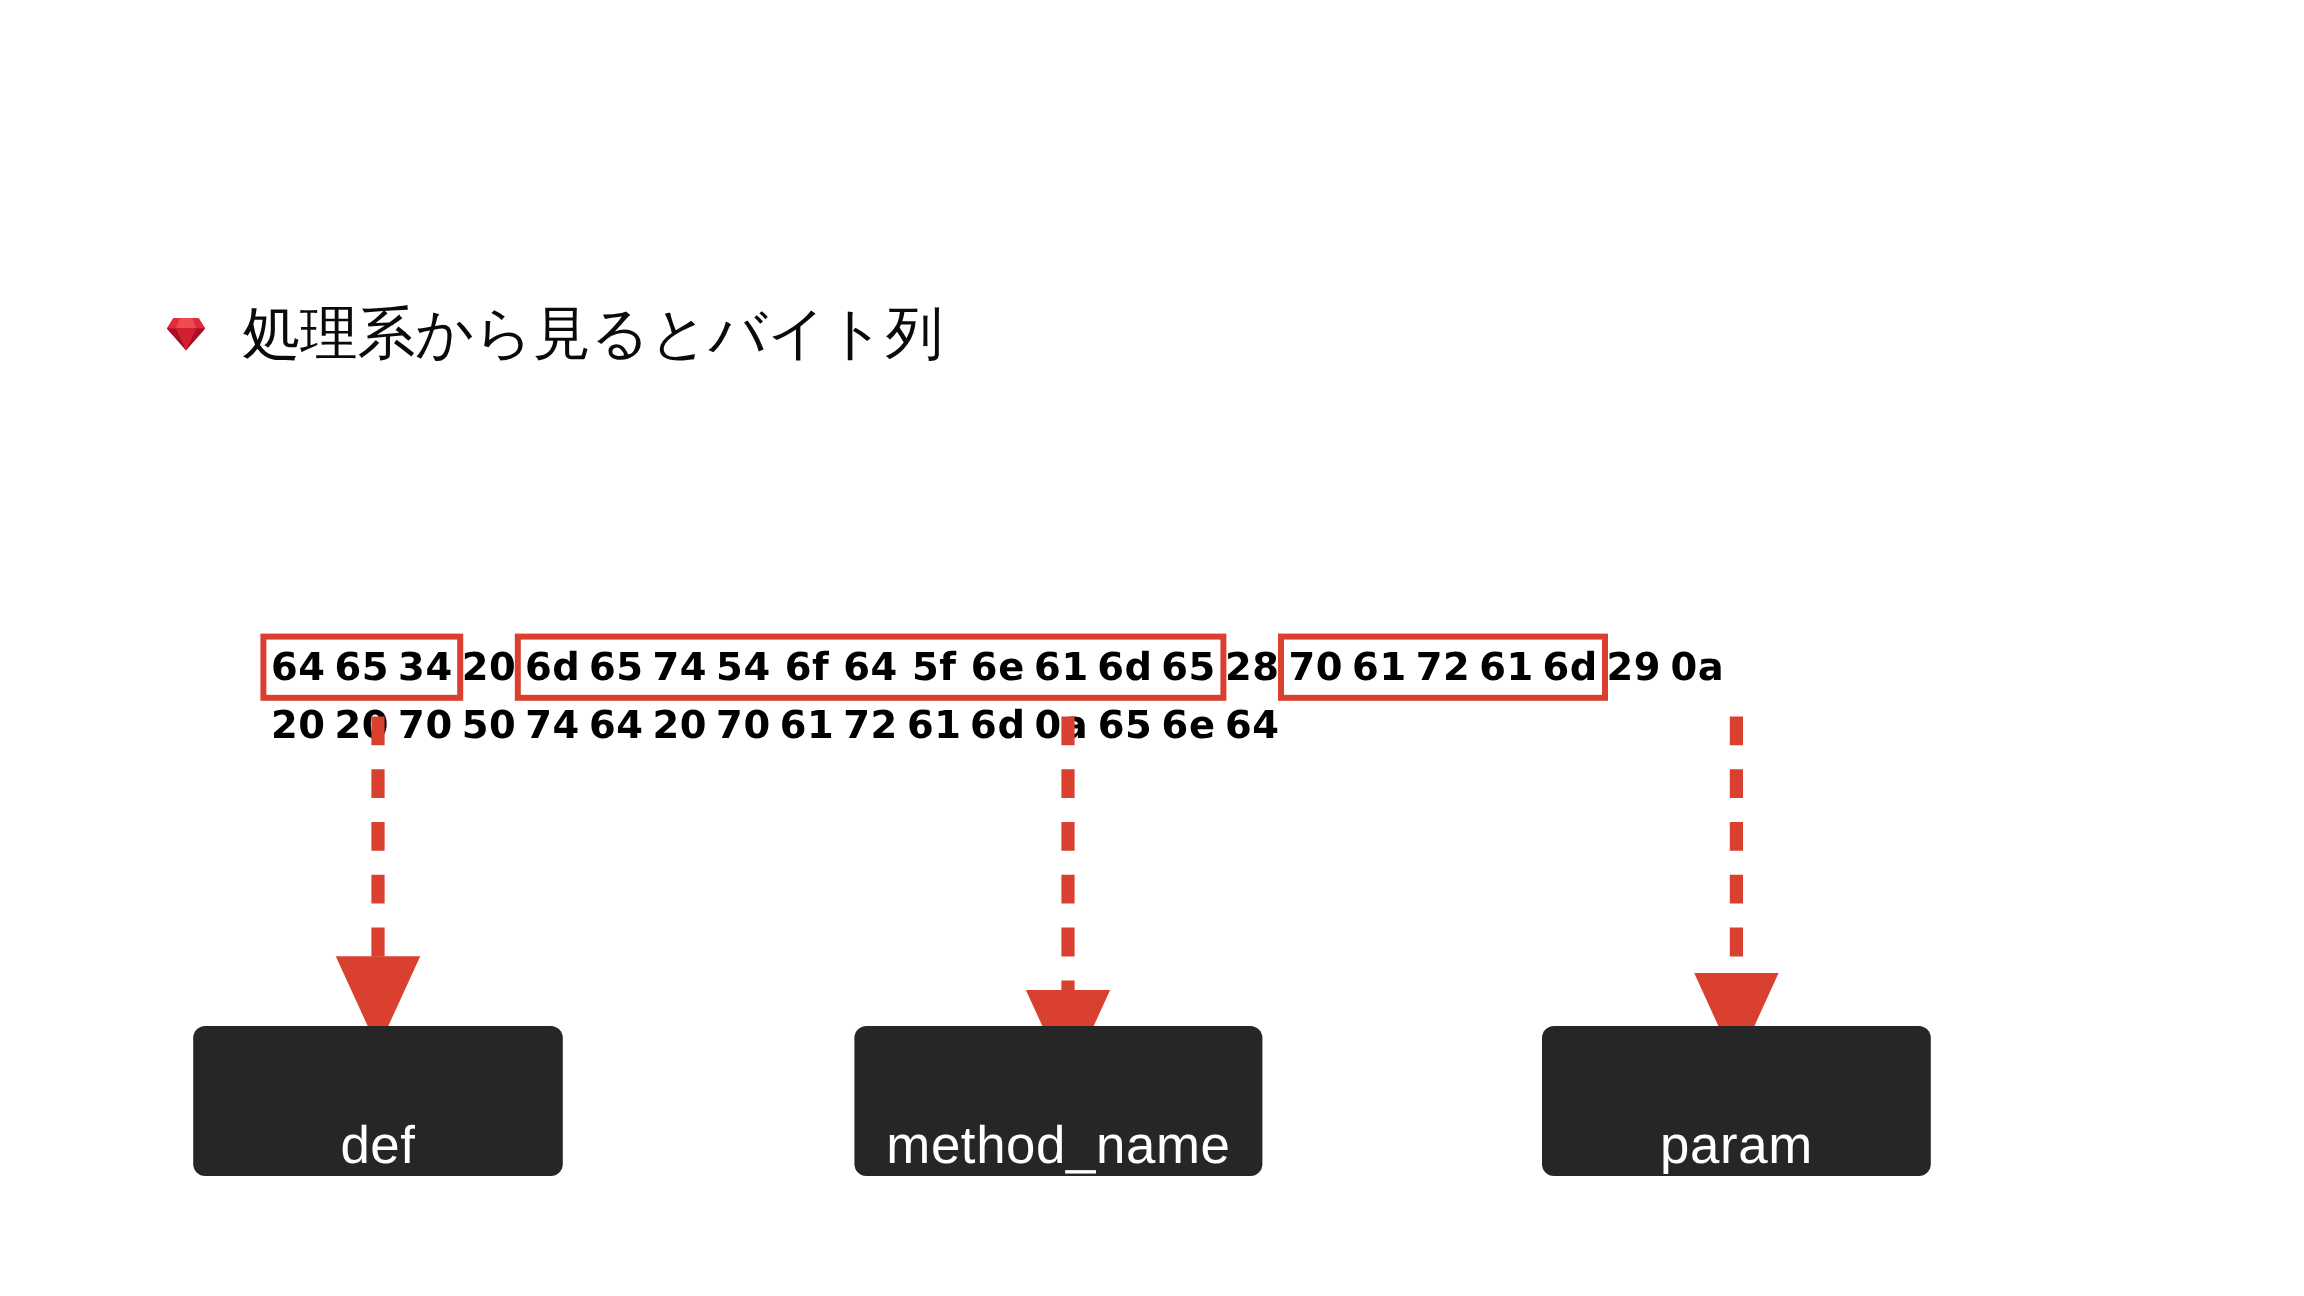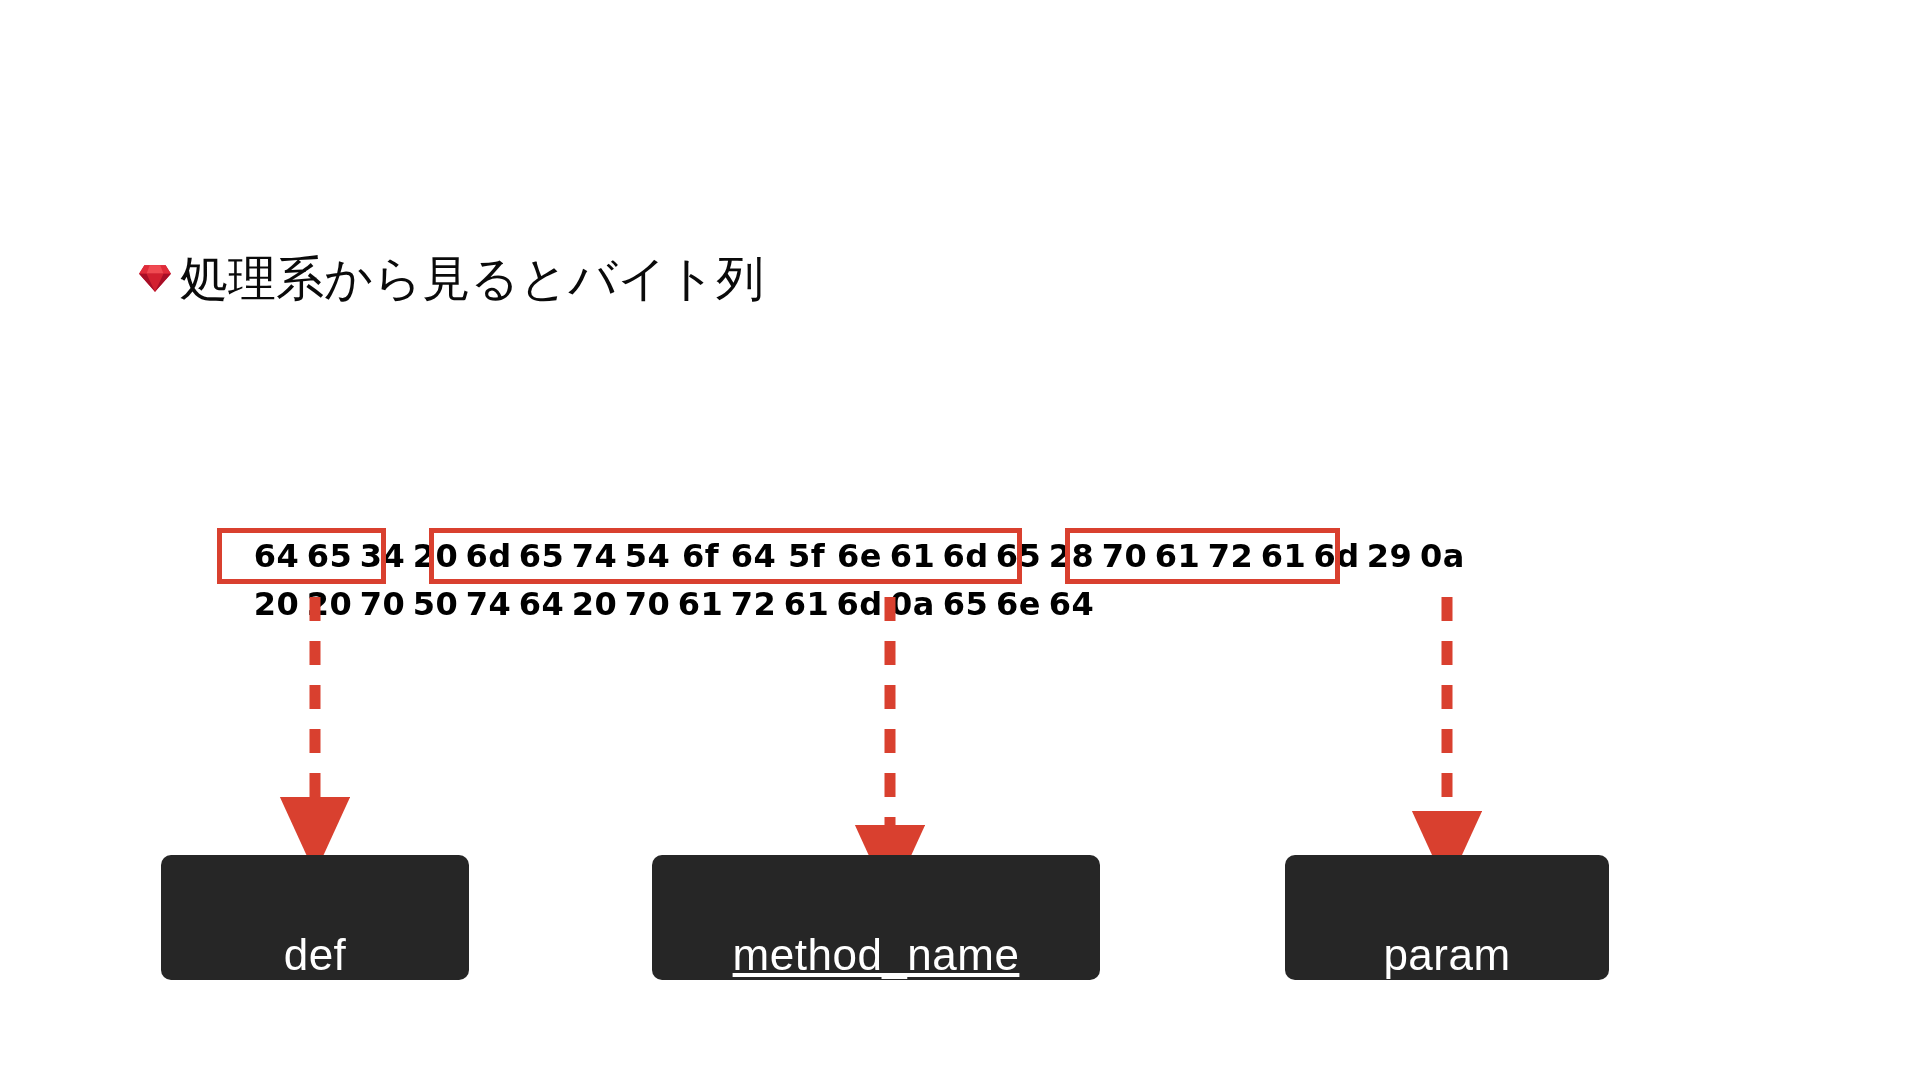--- a/index.html
+++ b/index.html
@@ -58,20 +58,21 @@
     flex: 0 0 auto;
     display: block;
   }
   .bullet-text {
     font-size: 48px;
     font-weight: 400;
     line-height: 1.25;
     color: #0a0a0a;
     white-space: nowrap;
     font-family: "DejaVu Sans", "Liberation Sans", sans-serif;
+    margin-left: 22px;
   }
 
   
   .hex-area {
     position: absolute;
     top: 533px;
     left: 222px;
     width: 1520px;
     height: 110px;
   }
@@ -79,21 +80,20 @@
     position: absolute;
     left: 0;
     display: flex;
     align-items: center;
     font-family: "DejaVu Sans", "Liberation Sans", sans-serif;
     font-weight: bold;
     font-size: 32px;
     letter-spacing: 0.5px;
     color: #000000;
     white-space: nowrap;
-    margin-left: 28px;
   }
   .hex-row-1 { top: 0px; }
   .hex-row-2 { top: 48px; }
 
   .hex-byte {
     display: inline-block;
     width: 53px;
     text-align: center;
     line-height: 46px;
   }
@@ -213,20 +213,20 @@
       </marker>
     </defs>
     <line x1="315" y1="597" x2="315" y2="832" stroke="#d9402f" stroke-width="11" stroke-dasharray="24 20" marker-end="url(#arrowhead)"></line>
     <line x1="890" y1="597" x2="890" y2="860" stroke="#d9402f" stroke-width="11" stroke-dasharray="24 20" marker-end="url(#arrowhead)"></line>
     <line x1="1447" y1="597" x2="1447" y2="846" stroke="#d9402f" stroke-width="11" stroke-dasharray="24 20" marker-end="url(#arrowhead)"></line>
   </svg>
 
   <div class="token-chip" style="left:161px; top:855px; width:308px; height:125px;">
     <span>def</span>
   </div>
-  <div class="token-chip" style="left:652px; top:855px; width:448px; height:125px;text-decoration:underline;">
+  <div class="token-chip" style="left:712px; top:855px; width:340px; height:125px;">
     <span>method_name</span>
   </div>
   <div class="token-chip" style="left:1285px; top:855px; width:324px; height:125px;">
     <span>param</span>
   </div>
 
 </div>
 
 </body></html>

